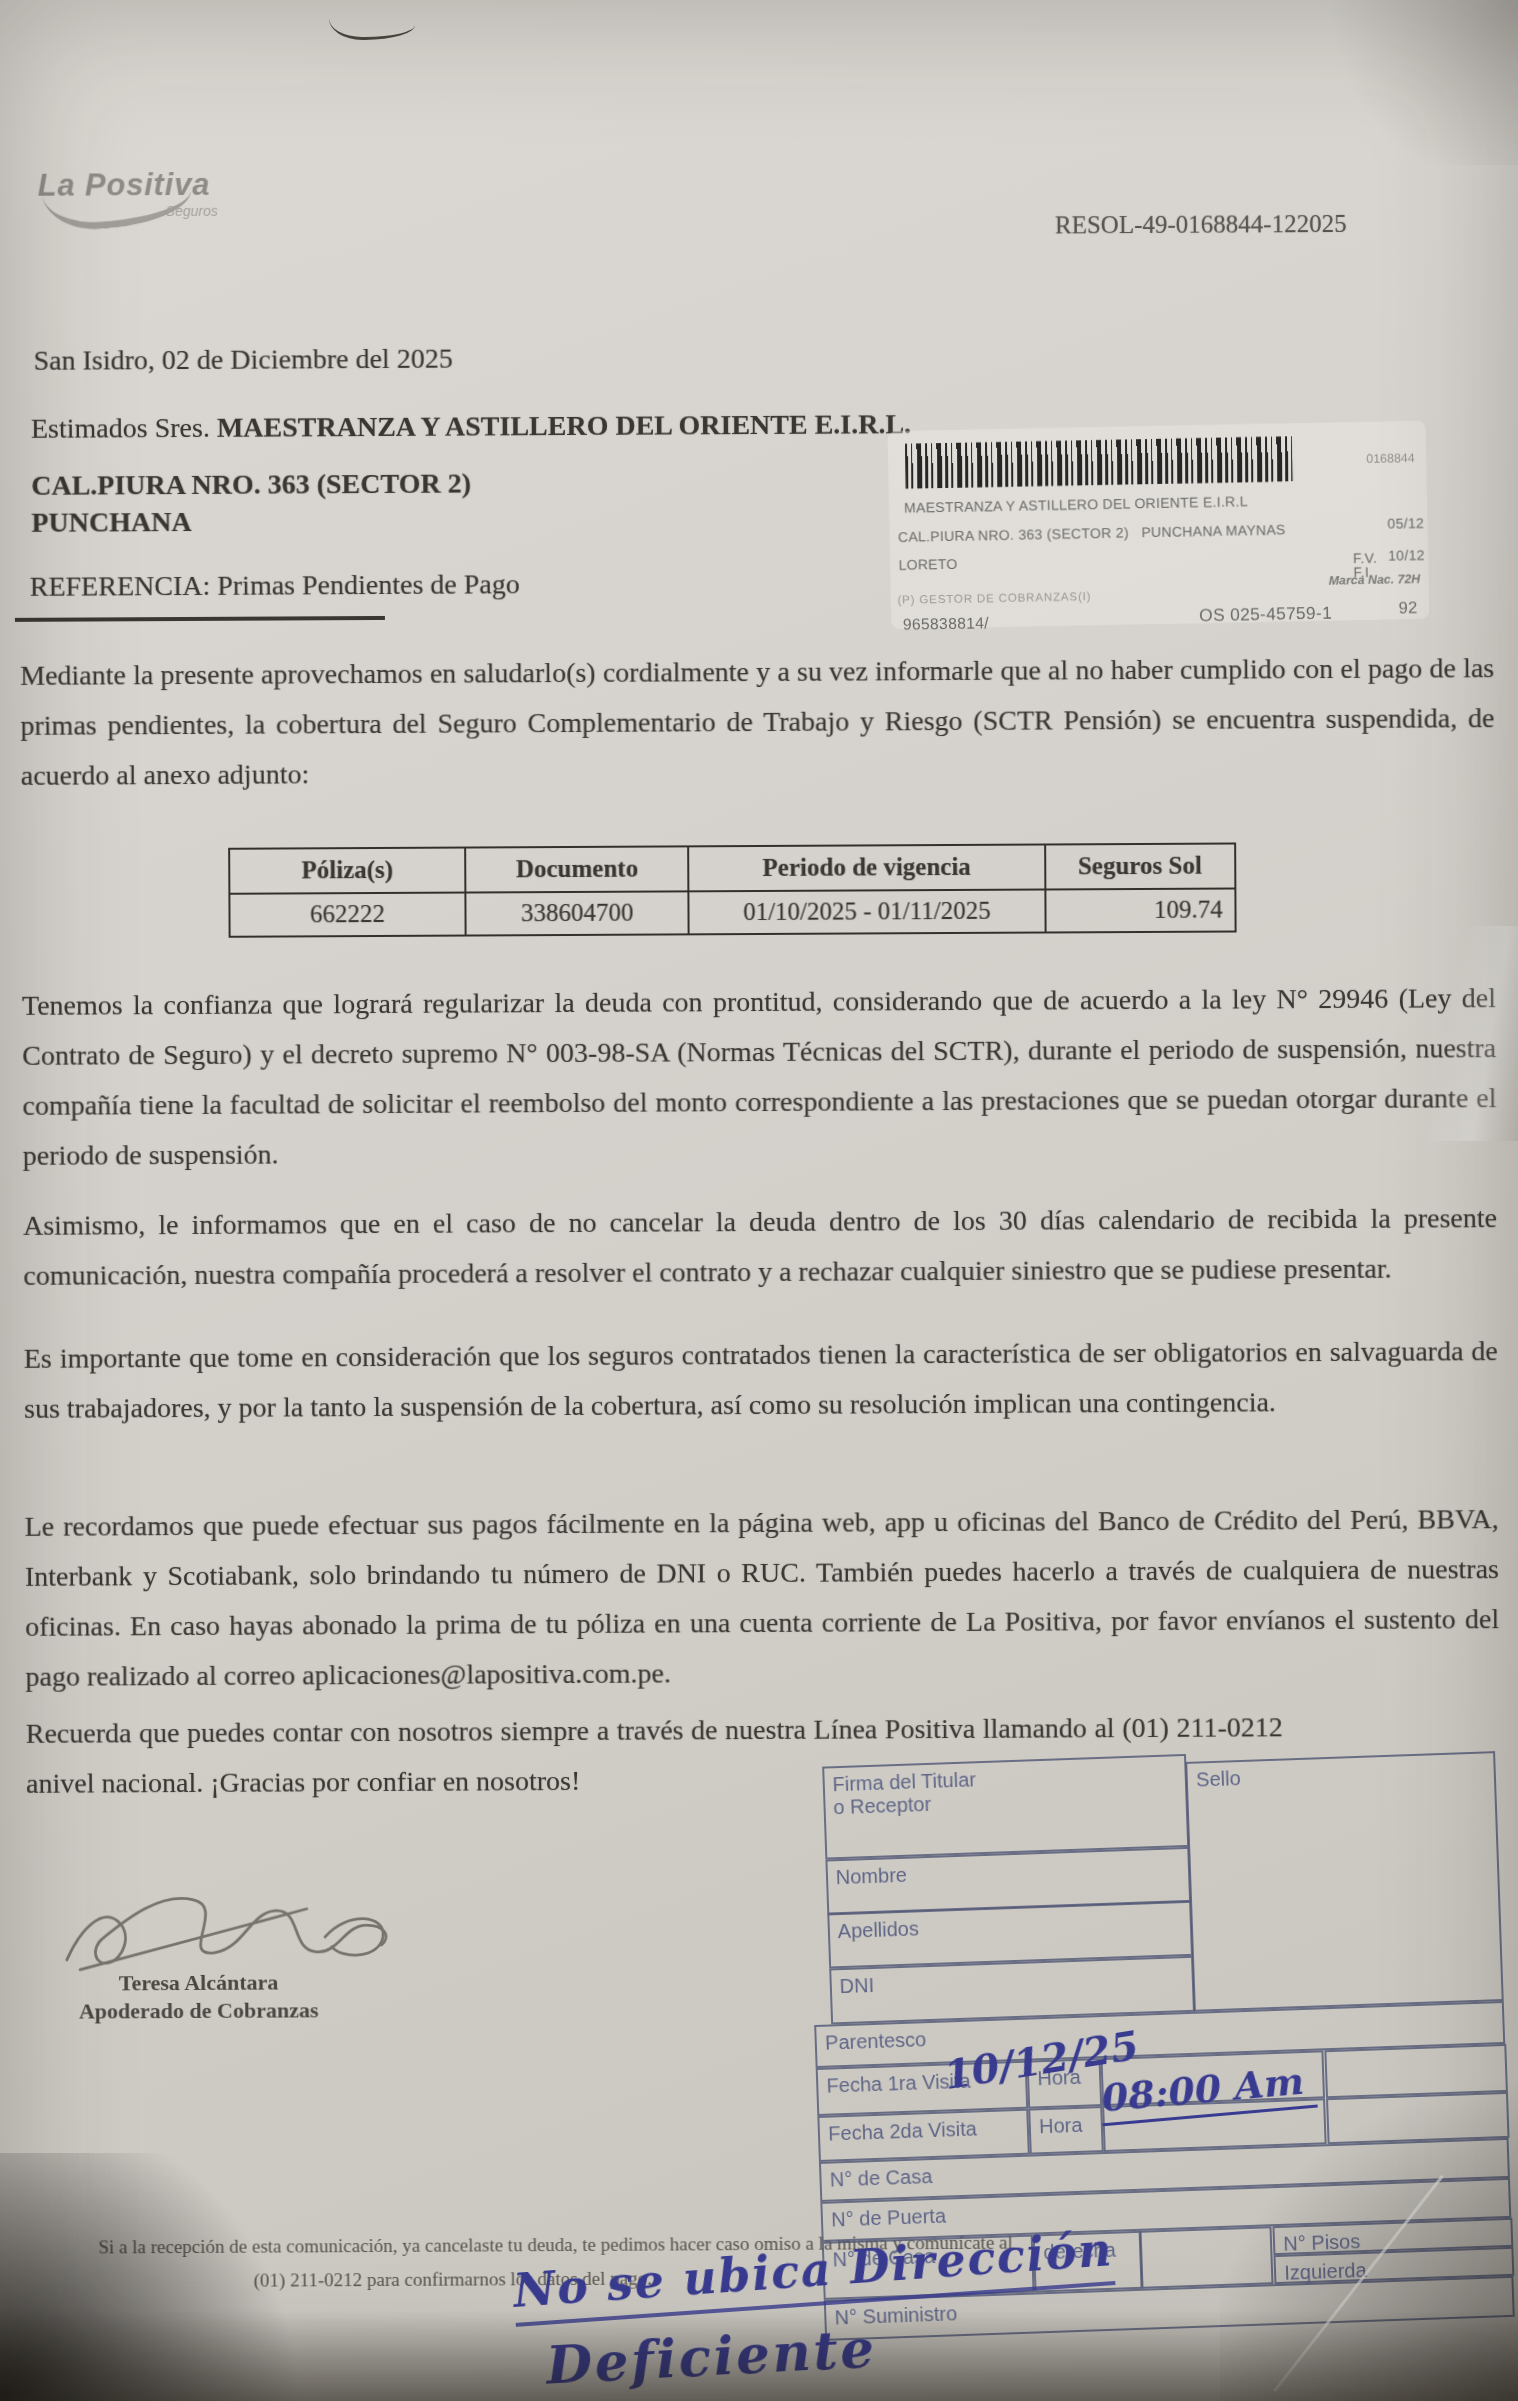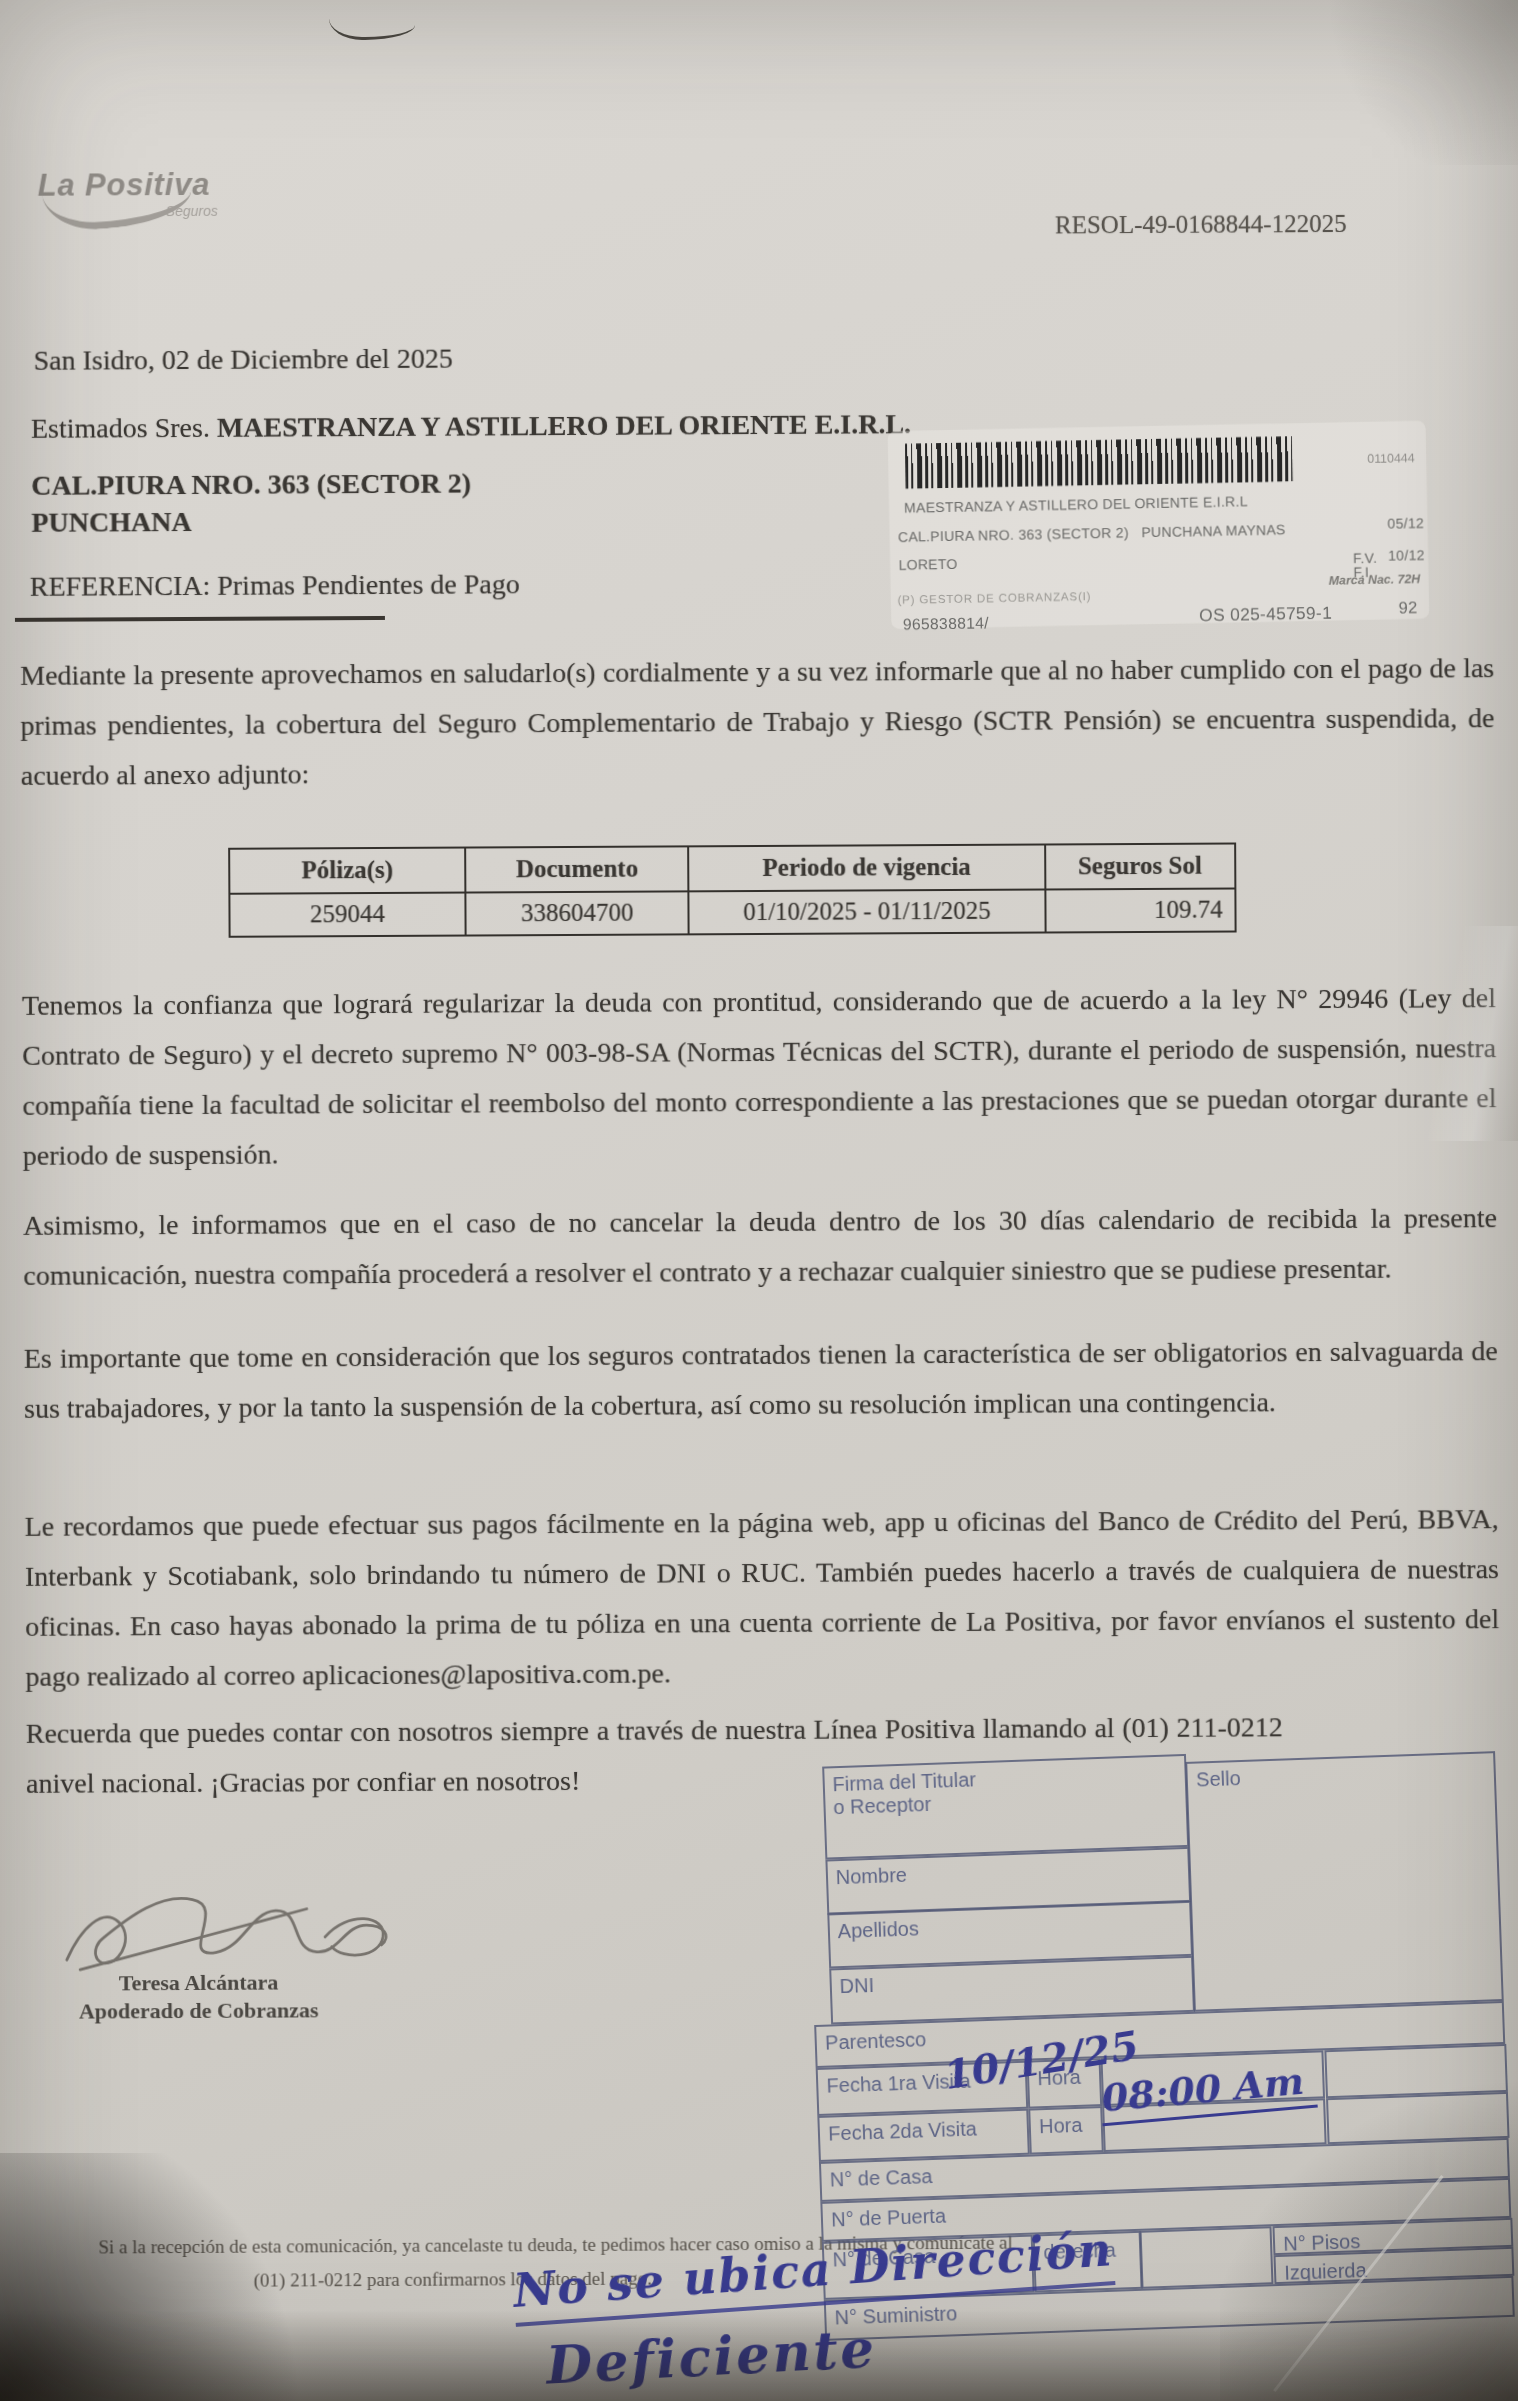--- a/index.html
+++ b/index.html
@@ -106,31 +106,31 @@
 
     <table id="ptable" class="ink">
       <tbody>
           <tr>
         <th style="width:211px">Póliza(s)</th>
         <th style="width:198px">Documento</th>
         <th style="width:331px">Periodo de vigencia</th>
         <th style="width:165px">Seguros Sol</th>
       </tr>
       <tr>
-        <td>259044</td>
+        <td>662222</td>
         <td>338604700</td>
         <td>01/10/2025 - 01/11/2025</td>
         <td class="num">109.74</td>
       </tr>
     </tbody>
       </table>
 
     <div class="abs" id="mlabel">
       <div class="abs" id="barcode"></div>
-      <div class="abs ml-small" style="right:11.6px;top:30px;">0110444</div>
+      <div class="abs ml-small" style="right:11.6px;top:30px;">0168844</div>
       <div class="abs ml-line" style="left:15px;top:69px;">MAESTRANZA Y ASTILLERO DEL ORIENTE E.I.R.L</div>
       <div class="abs ml-line" style="left:8.3px;top:98px;white-space:pre;">CAL.PIURA NRO. 363 (SECTOR 2)   PUNCHANA MAYNAS</div>
       <div class="abs ml-line" style="left:463px;top:94px;margin-top:48px;">F.I.</div>
       <div class="abs ml-line" style="left:498px;top:94px;">05/12</div>
       <div class="abs ml-line" style="left:8.3px;top:126px;">LORETO</div>
       <div class="abs ml-line" style="left:463px;top:128px;">F.V.</div>
       <div class="abs ml-line" style="left:498px;top:126px;">10/12</div>
       <div class="abs ml-small" style="right:8.3px;top:151px;font-style:italic;font-weight:bold;color:#7c7a76;">Marca Nac. 72H</div>
       <div class="abs ml-faint" style="left:6.6px;top:162px;">(P) GESTOR DE COBRANZAS(I)</div>
       <div class="abs ml-line" style="left:11.6px;top:185px;font-size:15.7px;">965838814/</div>

